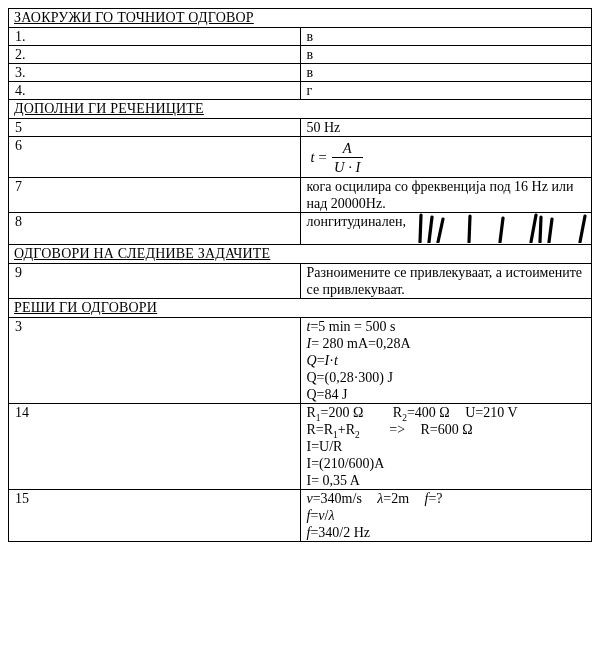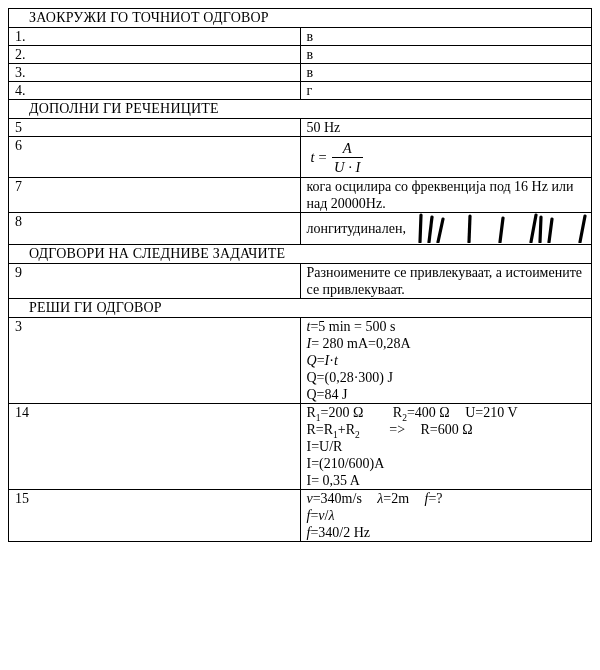--- a/index.html
+++ b/index.html
@@ -21,22 +21,23 @@
     color: #000;
     table-layout: fixed;
   }
   td {
     border: 1px solid #000;
     padding: 0 4px;
     vertical-align: top;
   }
   td.section-cell {
     line-height: 18px;
-    padding-left: 20px;
+    padding-left: 5px;
     letter-spacing: 0.2px;
+    text-decoration: underline;
   }
   td.num-cell {
     width: 32px;
     padding-left: 6px;
     line-height: 17px;
   }
   td.answer-cell {
     line-height: 17px;
     padding-left: 6px;
   }
@@ -61,21 +62,21 @@
   .fnum {
     border-bottom: 1px solid #000;
     padding: 0 11px 1px 11px;
     line-height: 16px;
   }
   .fden { line-height: 16px; padding-top: 1px; }
   .feq { margin-left: 4px; }
   
   .draw-row {
     display: flex;
-    align-items: center;
+    align-items: flex-start;
     gap: 10px;
   }
   .draw-row .label { line-height: 17px; padding-bottom: 1px; }
   svg.strokes { display: block; margin-bottom: 1px; }
 </style>
 </head>
 <body>
 
 <div class="sheet">
   <table class="answers">
@@ -159,21 +160,21 @@
         <tr>
           <td colspan="2" class="section-cell">ОДГОВОРИ НА СЛЕДНИВЕ ЗАДАЧИТЕ</td>
         </tr>
         <tr>
           <td class="num-cell">9</td>
           <td class="answer-cell">
             <div class="line"><span>Разноимените се привлекуваат, а истоимените се привлекуваат.</span></div>
           </td>
         </tr>
         <tr>
-          <td colspan="2" class="section-cell">РЕШИ ГИ ОДГОВОР</td>
+          <td colspan="2" class="section-cell">РЕШИ ГИ ОДГОВОРИ</td>
         </tr>
         <tr>
           <td class="num-cell">3</td>
           <td class="answer-cell">
             <div class="line"><i>t</i><span>=5 min = 500 s</span></div>
             <div class="line"><i>I</i><span>= 280 mA=0,28A</span></div>
             <div class="line"><i>Q</i><span>=</span><i>I</i><span>·</span><i>t</i></div>
             <div class="line"><span>Q=(0,28·300) J</span></div>
             <div class="line"><span>Q=84 J</span></div>
           </td>

